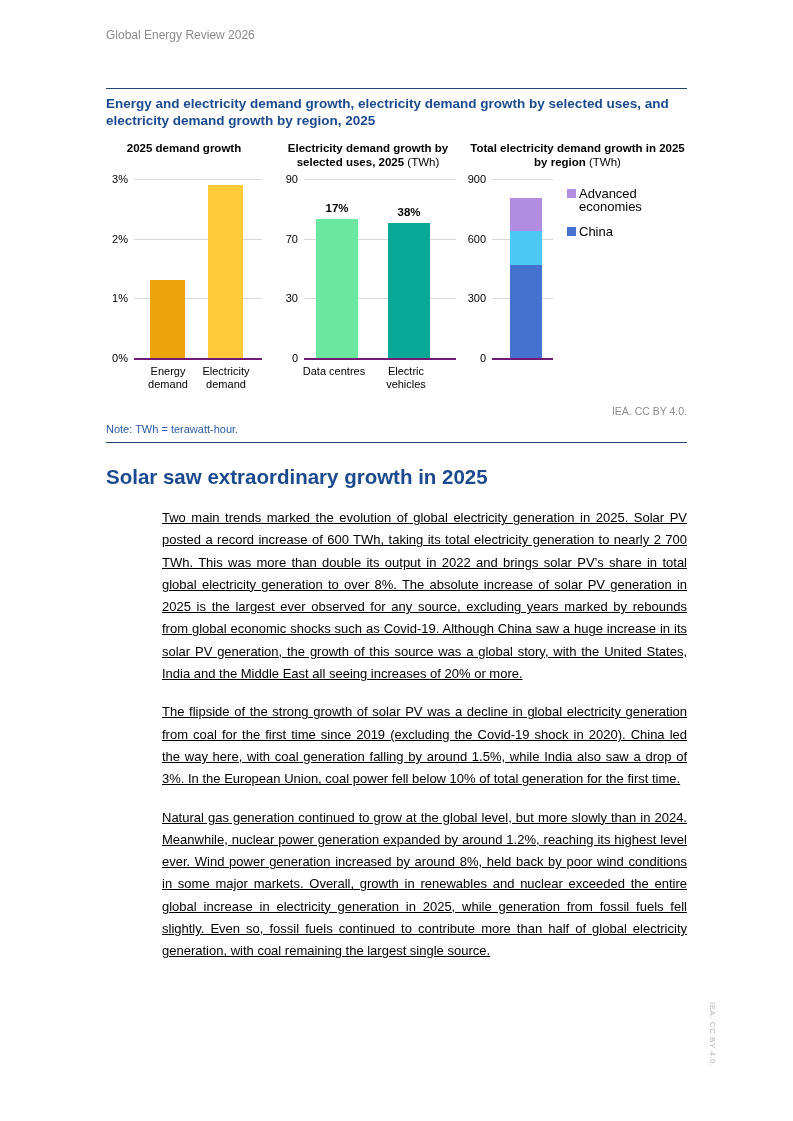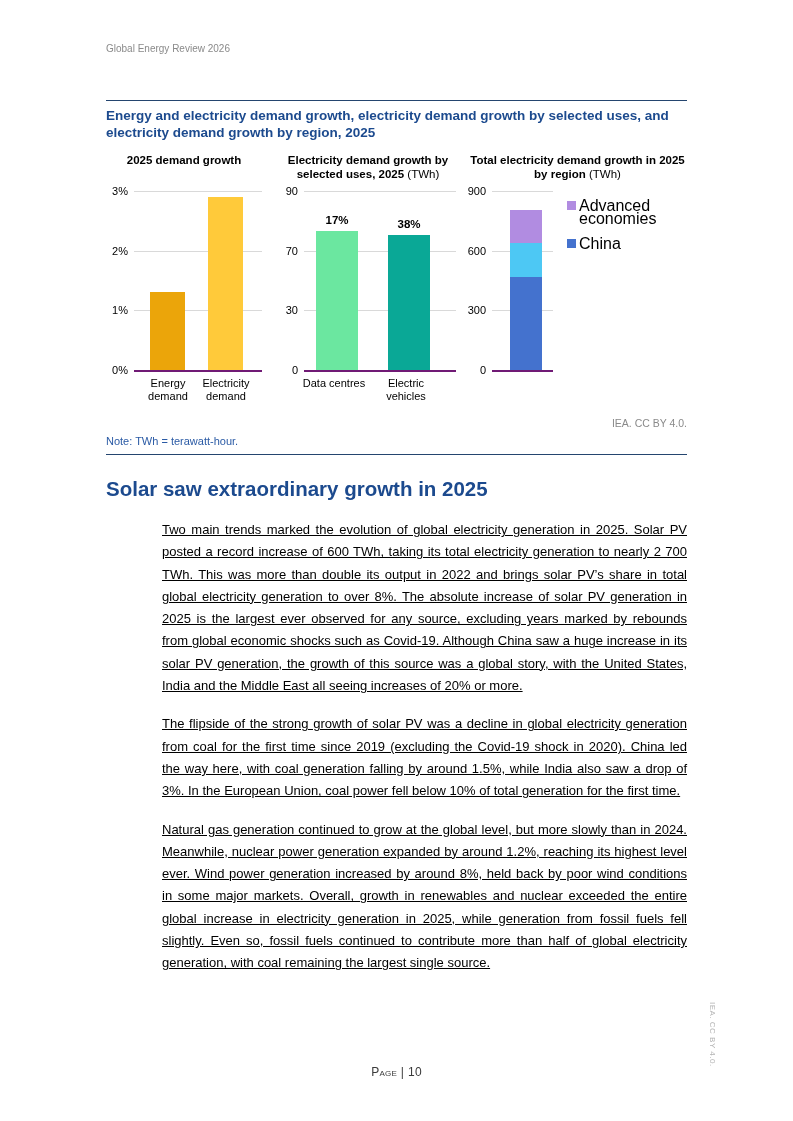--- a/index.html
+++ b/index.html
@@ -2,21 +2,21 @@
 <html><head>
 <meta charset="utf-8">
 <style>
   html,body { margin:0; padding:0; background:#ffffff; }
   .page {
     position:relative; width:793px; height:1121px; background:#fff;
     font-family:"Liberation Sans", sans-serif; color:#000; overflow:hidden;
   }
   .content { position:absolute; left:106px; top:0; width:581px; }
 
-  .doc-header { padding-top:43px; font-size:10px; color:#8a8a8a; }
+  .doc-header { padding-top:28px; font-size:12px; color:#8a8a8a; }
 
   .rule { border:none; border-top:1.5px solid #24456f; margin:0; }
   .rule-top { margin-top:46px; }
   .rule-mid { margin-top:7px; }
 
   .fig-title { margin-top:7px; font-size:13.5px; font-weight:bold; color:#1c4a8e; line-height:16.5px; }
 
   .charts-row { display:flex; margin-top:13px; }
   .panel { position:relative; }
   .p1 { width:156px; }
@@ -42,21 +42,21 @@
   .p1 .b2 { left:74px; width:35px; }
   .p2 .b1 { left:12px; width:42px; }
   .p2 .b2 { left:84px; width:42px; }
   .dlabel { position:absolute; top:-17px; left:50%; transform:translateX(-50%);
             font-weight:bold; font-size:11.5px; white-space:nowrap; color:#000; }
 
   .stack { position:absolute; bottom:0; left:18px; width:32px; height:100%;
            display:flex; flex-direction:column-reverse; }
   .seg { width:100%; }
 
-  .legend { width:118px; margin-left:14px; font-size:16px; line-height:13px; padding-top:8px; }
+  .legend { width:118px; margin-left:14px; font-size:13px; line-height:13px; padding-top:8px; }
   .leg-item { display:flex; margin-bottom:12px; }
   .leg-item:last-child { margin-bottom:0; }
   .sw { flex:none; width:9px; height:9px; margin:2px 3px 0 0; }
 
   .xlabels { position:relative; height:34px; font-size:11px; line-height:13px; text-align:center; margin-top:5px; }
   .xl { position:absolute; width:72px; }
   .p1 .xl1 { left:26px; } .p1 .xl2 { left:84px; }
   .p2 .xl1 { left:18px; } .p2 .xl2 { left:90px; }
 
   .attr-line { text-align:right; font-size:10.5px; color:#8a8a8a; margin-top:6px; }
@@ -185,15 +185,14 @@
     <h1 class="section-heading" style="margin-bottom:0;">Solar saw extraordinary growth in 2025</h1>
 
     <div class="body-text">
       <p>Two main trends marked the evolution of global electricity generation in 2025. Solar PV posted a record increase of 600 TWh, taking its total electricity generation to nearly 2 700 TWh. This was more than double its output in 2022 and brings solar PV’s share in total global electricity generation to over 8%. The absolute increase of solar PV generation in 2025 is the largest ever observed for any source, excluding years marked by rebounds from global economic shocks such as Covid-19. Although China saw a huge increase in its solar PV generation, the growth of this source was a global story, with the United States, India and the Middle East all seeing increases of 20% or more.</p>
       <p>The flipside of the strong growth of solar PV was a decline in global electricity generation from coal for the first time since 2019 (excluding the Covid-19 shock in 2020). China led the way here, with coal generation falling by around 1.5%, while India also saw a drop of 3%. In the European Union, coal power fell below 10% of total generation for the first time.</p>
       <p>Natural gas generation continued to grow at the global level, but more slowly than in 2024. Meanwhile, nuclear power generation expanded by around 1.2%, reaching its highest level ever. Wind power generation increased by around 8%, held back by poor wind conditions in some major markets. Overall, growth in renewables and nuclear exceeded the entire global increase in electricity generation in 2025, while generation from fossil fuels fell slightly. Even so, fossil fuels continued to contribute more than half of global electricity generation, with coal remaining the largest single source.</p>
     </div>
 
   </div>
 
-  <div class="footer">Page | 10</div>
   <div class="vattr">IEA. CC BY 4.0.</div>
 </div>
 
 </body></html>

